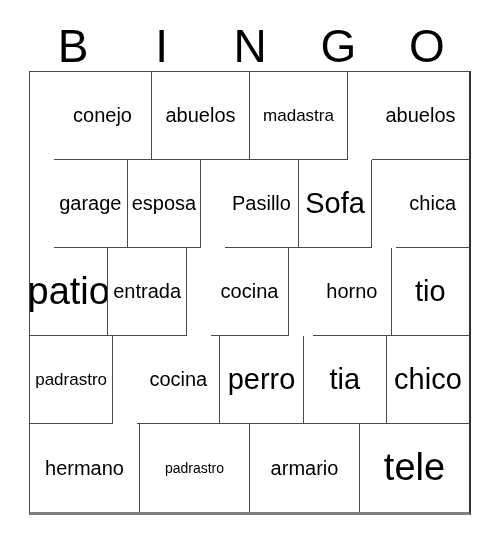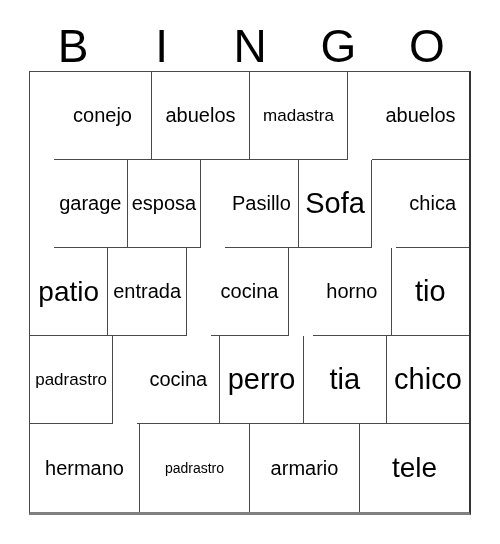--- a/index.html
+++ b/index.html
@@ -84,21 +84,21 @@
   .grid-cell:last-child {
     border-right: none;
   }
 
   
   .sz-xs { font-size: 14px; }
   .sz-s  { font-size: 17px; }
   .sz-m  { font-size: 20px; text-align: right; }
   .sz-l  { font-size: 20px; margin-left: 24px; }
   .sz-xl { font-size: 29px; }
-  .sz-xxl{ font-size: 28px; }
+  .sz-xxl{ font-size: 38px; }
 </style>
 </head>
 <body>
 
 <div id="card">
 
   <div id="header-row">
     <div class="header-cell">B</div>
     <div class="header-cell">I</div>
     <div class="header-cell">N</div>

